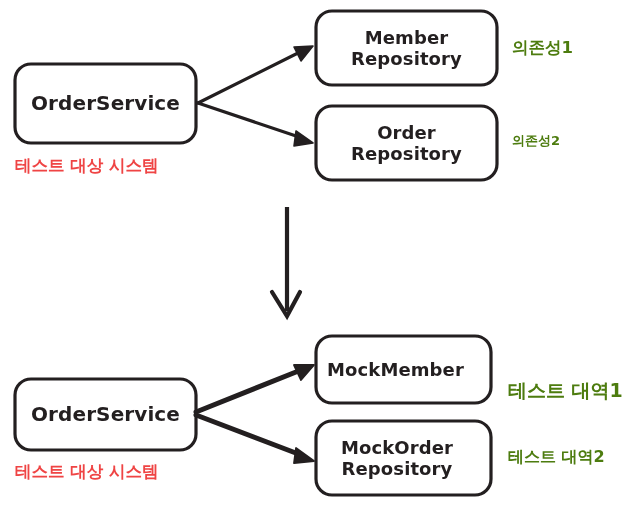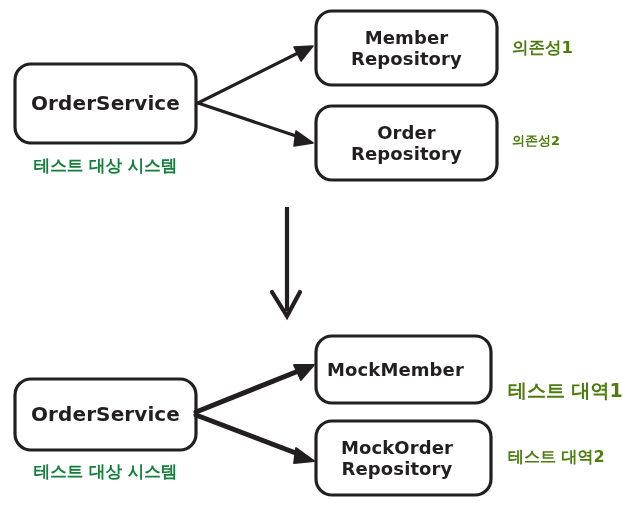--- a/index.html
+++ b/index.html
@@ -35,24 +35,24 @@
     text-align: center;
     color: #231f20;
     font-weight: 600;
     letter-spacing: 0.1px;
     pointer-events: none;
     line-height: 1.18;
   }
   .node-label .ln { display: block; white-space: nowrap; }
   .caption {
     position: absolute;
-    color: #15803d;
+    color: #ef4444;
     font-weight: 700;
     white-space: nowrap;
-    text-align: center;
+    text-align: left;
   }
   .side-note {
     position: absolute;
     color: #4d7c0f;
     font-weight: 700;
     white-space: nowrap;
   }
 </style>
 </head>
 <body>

